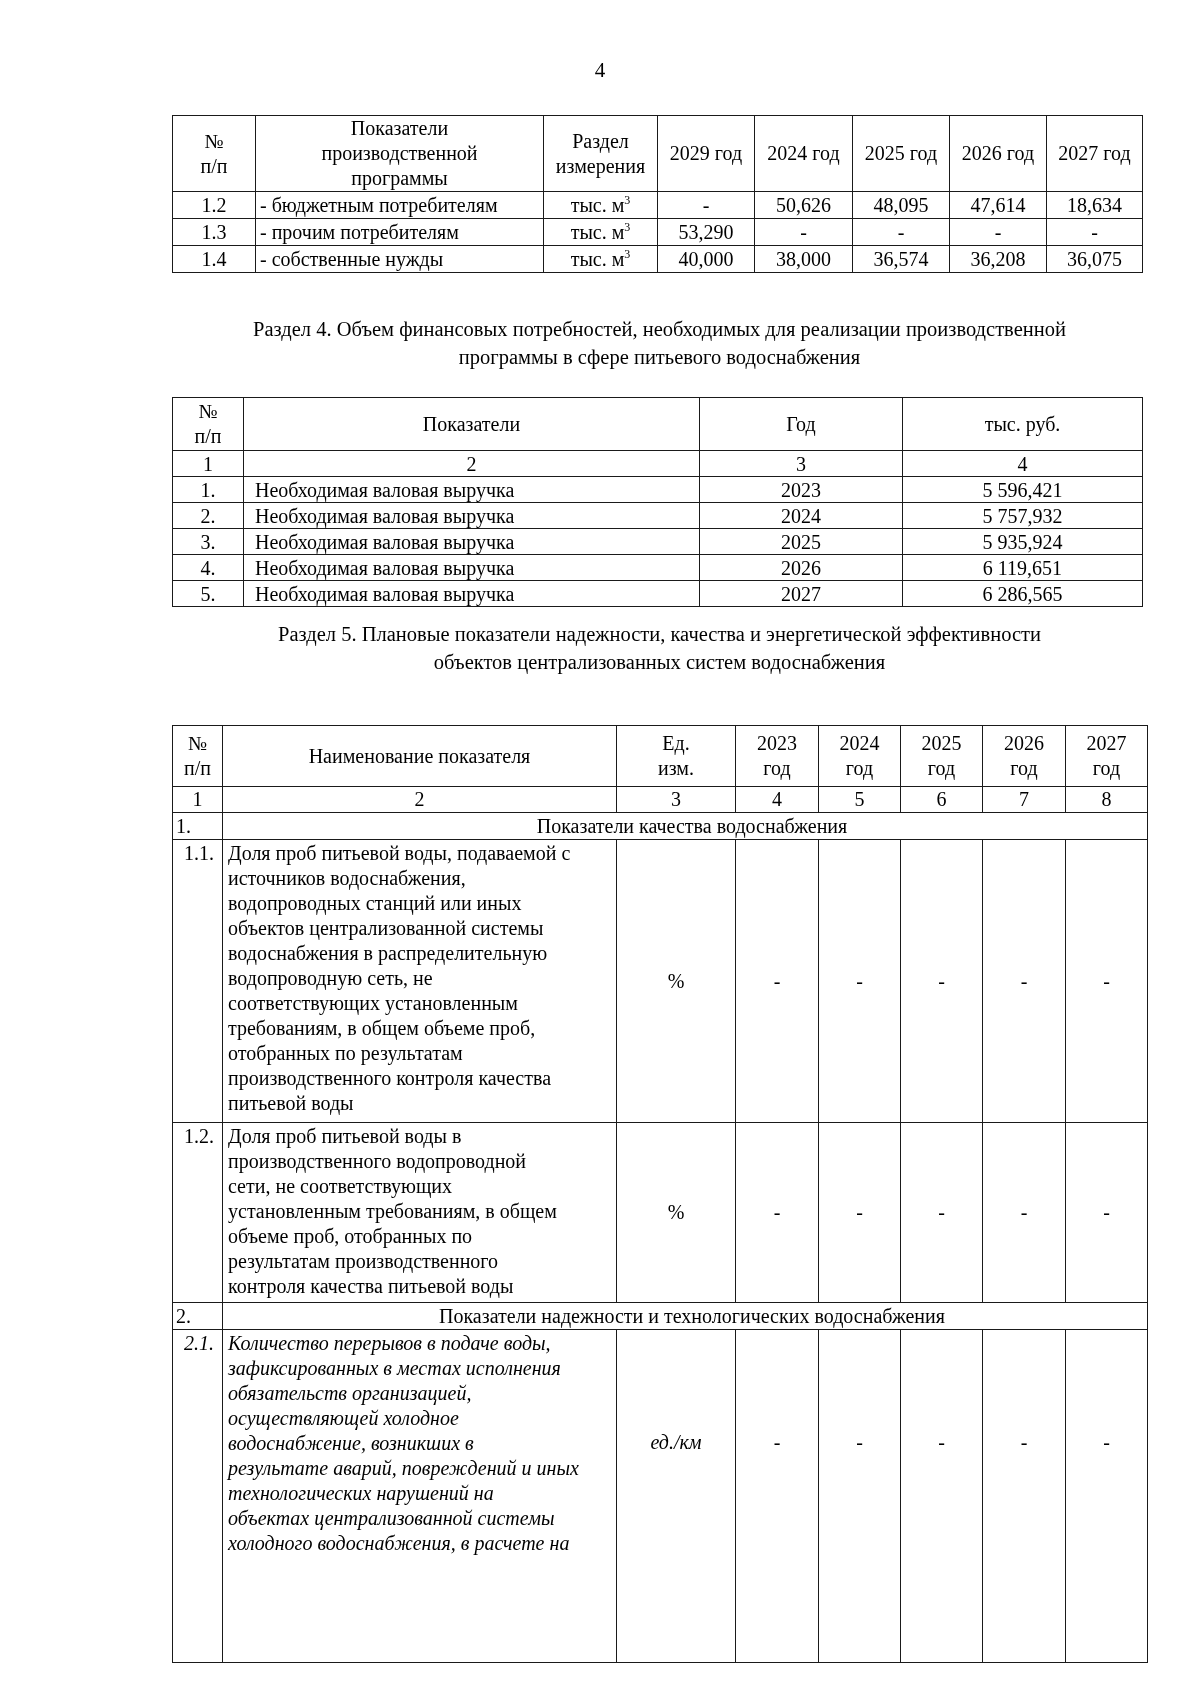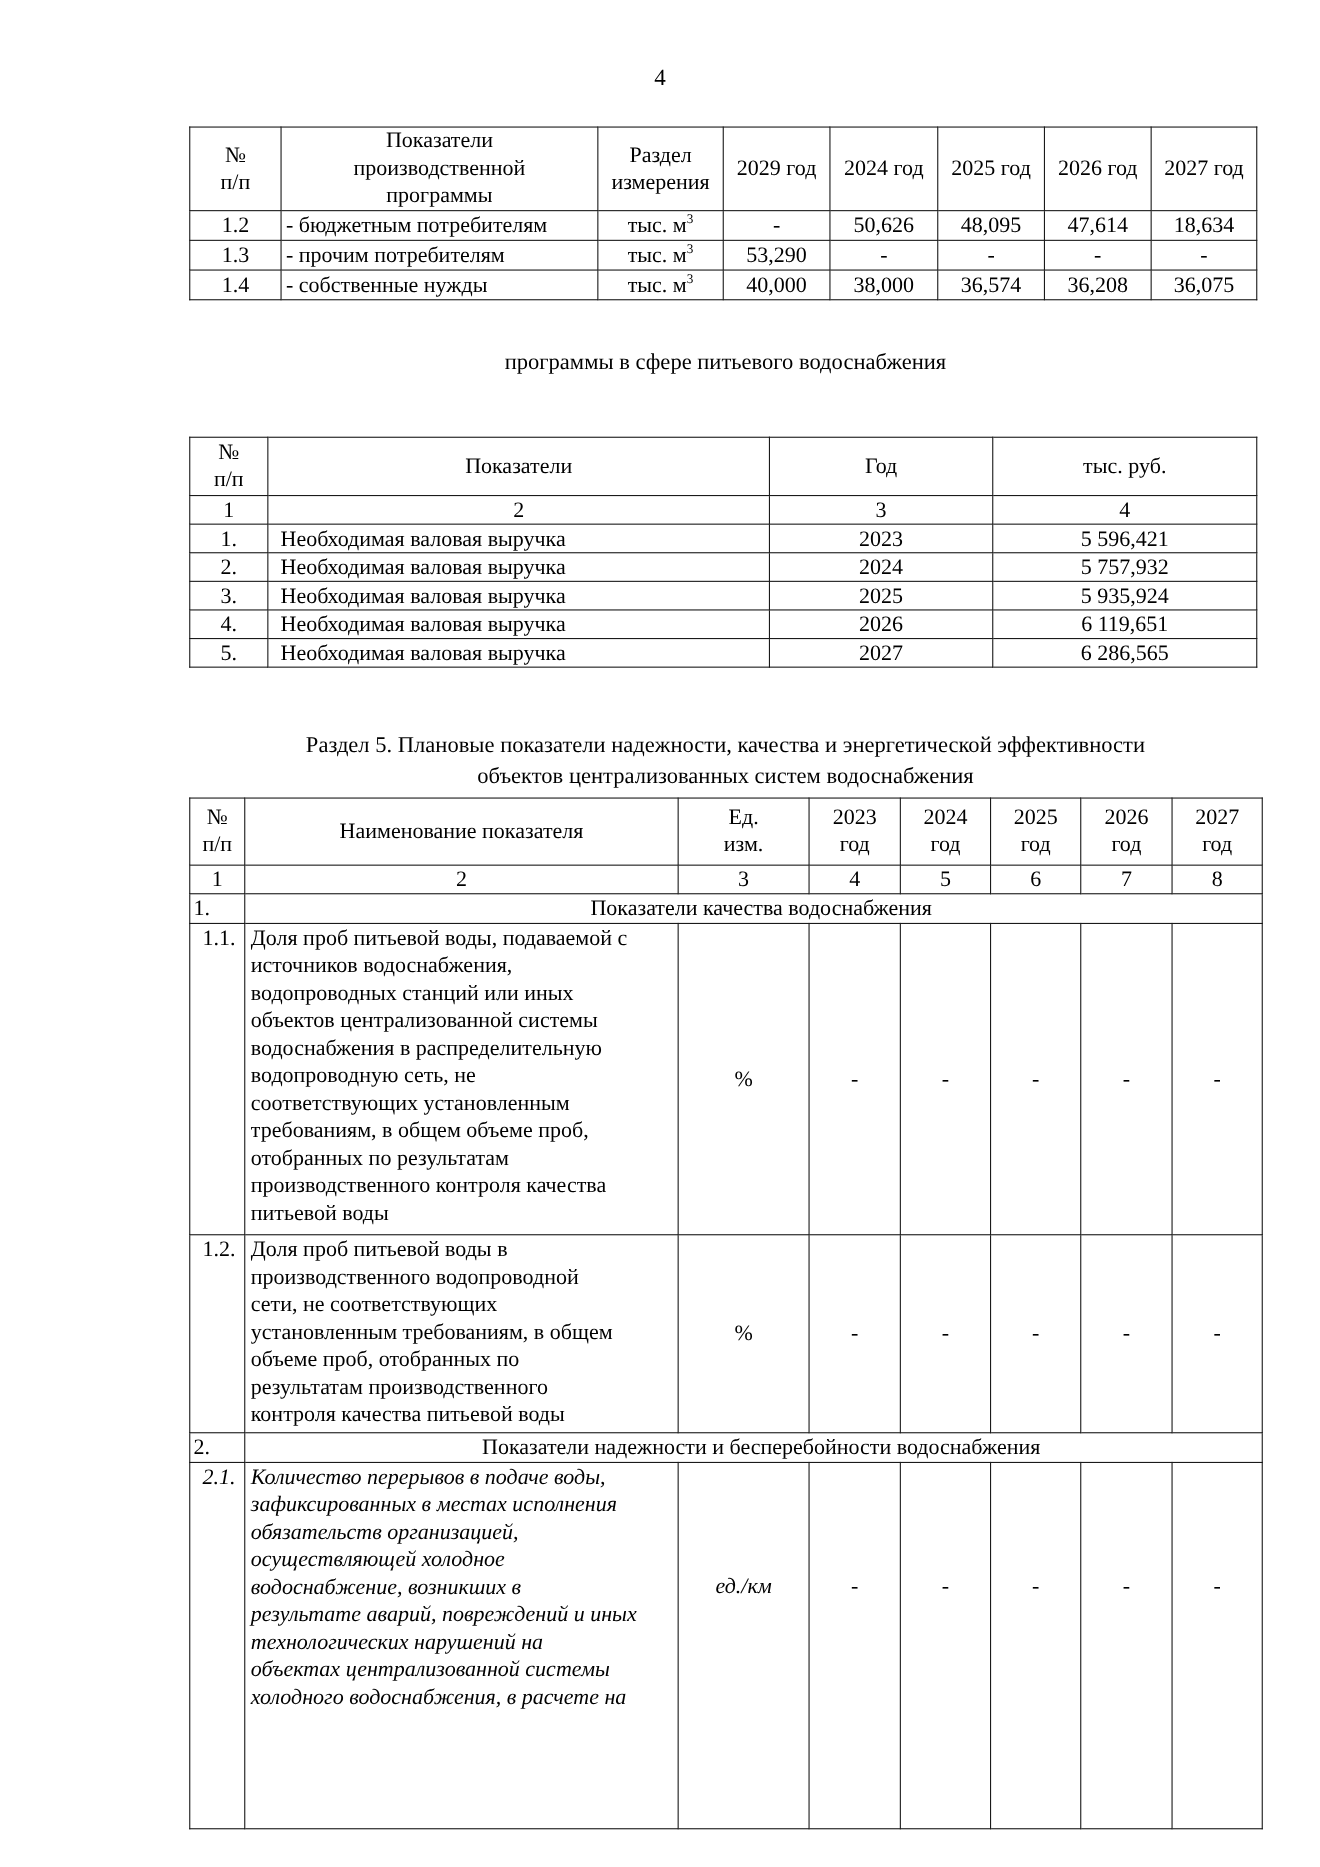--- a/index.html
+++ b/index.html
@@ -105,20 +105,21 @@
     <td>40,000</td>
     <td>38,000</td>
     <td>36,574</td>
     <td>36,208</td>
     <td>36,075</td>
   </tr>
 </tbody>
   </table>
 
 <div class="section-heading" style="top:315px">
+  <div>Раздел 4. Объем финансовых потребностей, необходимых для реализации производственной</div>
   <div>программы в сфере питьевого водоснабжения</div>
 </div>
 
 <table id="t2">
   <colgroup>
     <col style="width:71px">
       <col style="width:456px">
       <col style="width:203px">
       <col style="width:240px">
   </colgroup>
@@ -161,21 +162,21 @@
   </tr>
   <tr class="row">
     <td>5.</td>
     <td class="left" style="padding-left:11px">Необходимая валовая выручка</td>
     <td>2027</td>
     <td>6 286,565</td>
   </tr>
 </tbody>
   </table>
 
-<div class="section-heading" style="top:664px">
+<div class="section-heading" style="top:620px">
   <div>Раздел 5. Плановые показатели надежности, качества и энергетической эффективности</div>
   <div>объектов централизованных систем водоснабжения</div>
 </div>
 
 <table id="t3">
   <colgroup>
     <col style="width:50px">
       <col style="width:394px">
       <col style="width:119px">
     <col style="width:83px">
@@ -246,21 +247,21 @@
     <td class="unit">%</td>
     <td class="val">-</td>
     <td class="val">-</td>
     <td class="val">-</td>
     <td class="val">-</td>
     <td class="val">-</td>
   </tr>
 
   <tr class="group">
     <td class="gnum">2.</td>
-    <td class="gl" colspan="7">Показатели надежности и бесперебойности водоснабжения</td>
+    <td class="gl" colspan="7">Показатели надежности и технологических водоснабжения</td>
   </tr>
   <tr class="body r21">
     <td class="idx">2.1.</td>
     <td class="name">
       <div>Количество перерывов в подаче воды,</div>
       <div>зафиксированных в местах исполнения</div>
       <div>обязательств организацией,</div>
       <div>осуществляющей холодное</div>
       <div>водоснабжение, возникших в</div>
       <div>результате аварий, повреждений и иных</div>

